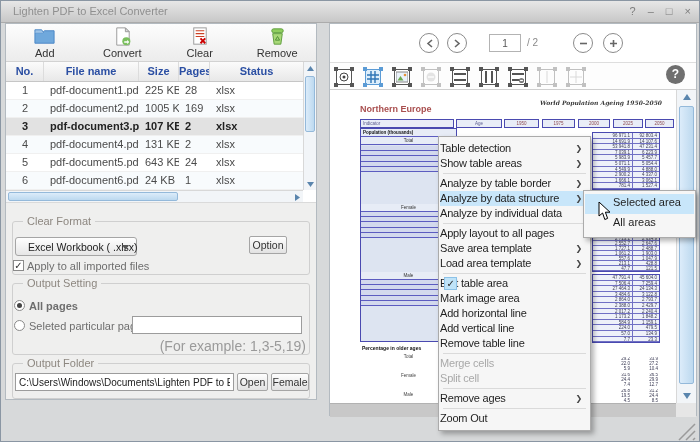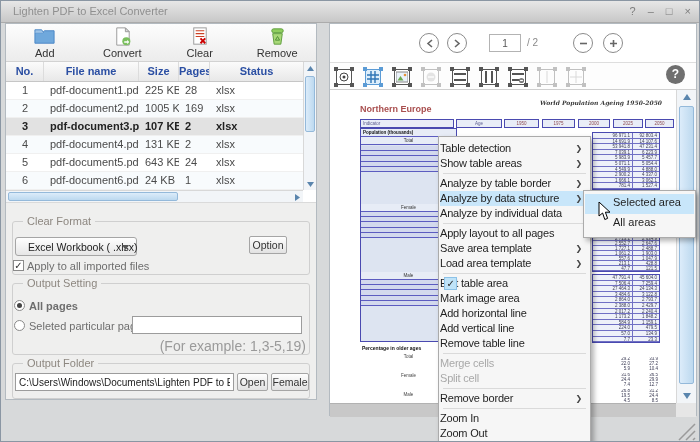--- a/index.html
+++ b/index.html
@@ -643,23 +643,22 @@
       <div class="msep"></div>
       <div class="mi"><span class="check">✓</span><span>Edit table area</span></div>
       <div class="mi"><span>Mark image area</span></div>
       <div class="mi"><span>Add horizontal line</span></div>
       <div class="mi"><span>Add vertical line</span></div>
       <div class="mi"><span>Remove table line</span></div>
       <div class="msep"></div>
       <div class="mi dis"><span>Merge cells</span></div>
       <div class="mi dis"><span>Split cell</span></div>
       <div class="msep"></div>
-      <div class="mi"><span>Remove border</span><span class="arrow">❯</span></div>
+      <div class="mi"><span>Remove ages</span><span class="arrow">❯</span></div>
       <div class="msep"></div>
-      <div class="mi"><span>Zoom In</span></div>
       <div class="mi"><span>Zoom Out</span></div>
     </div>
   <div class="submenu" id="ctx-submenu">
       <div class="smi hl">Selected area</div>
       <div class="smi">All areas</div>
     </div>
 
   <svg class="cursor" width="14" height="20">
     <polygon points="1,0 1,14 4.6,11 6.8,17.5 9.6,16.4 7.4,10.2 12,10.2" fill="#fff" stroke="#000" stroke-width="1"></polygon>
   </svg>

